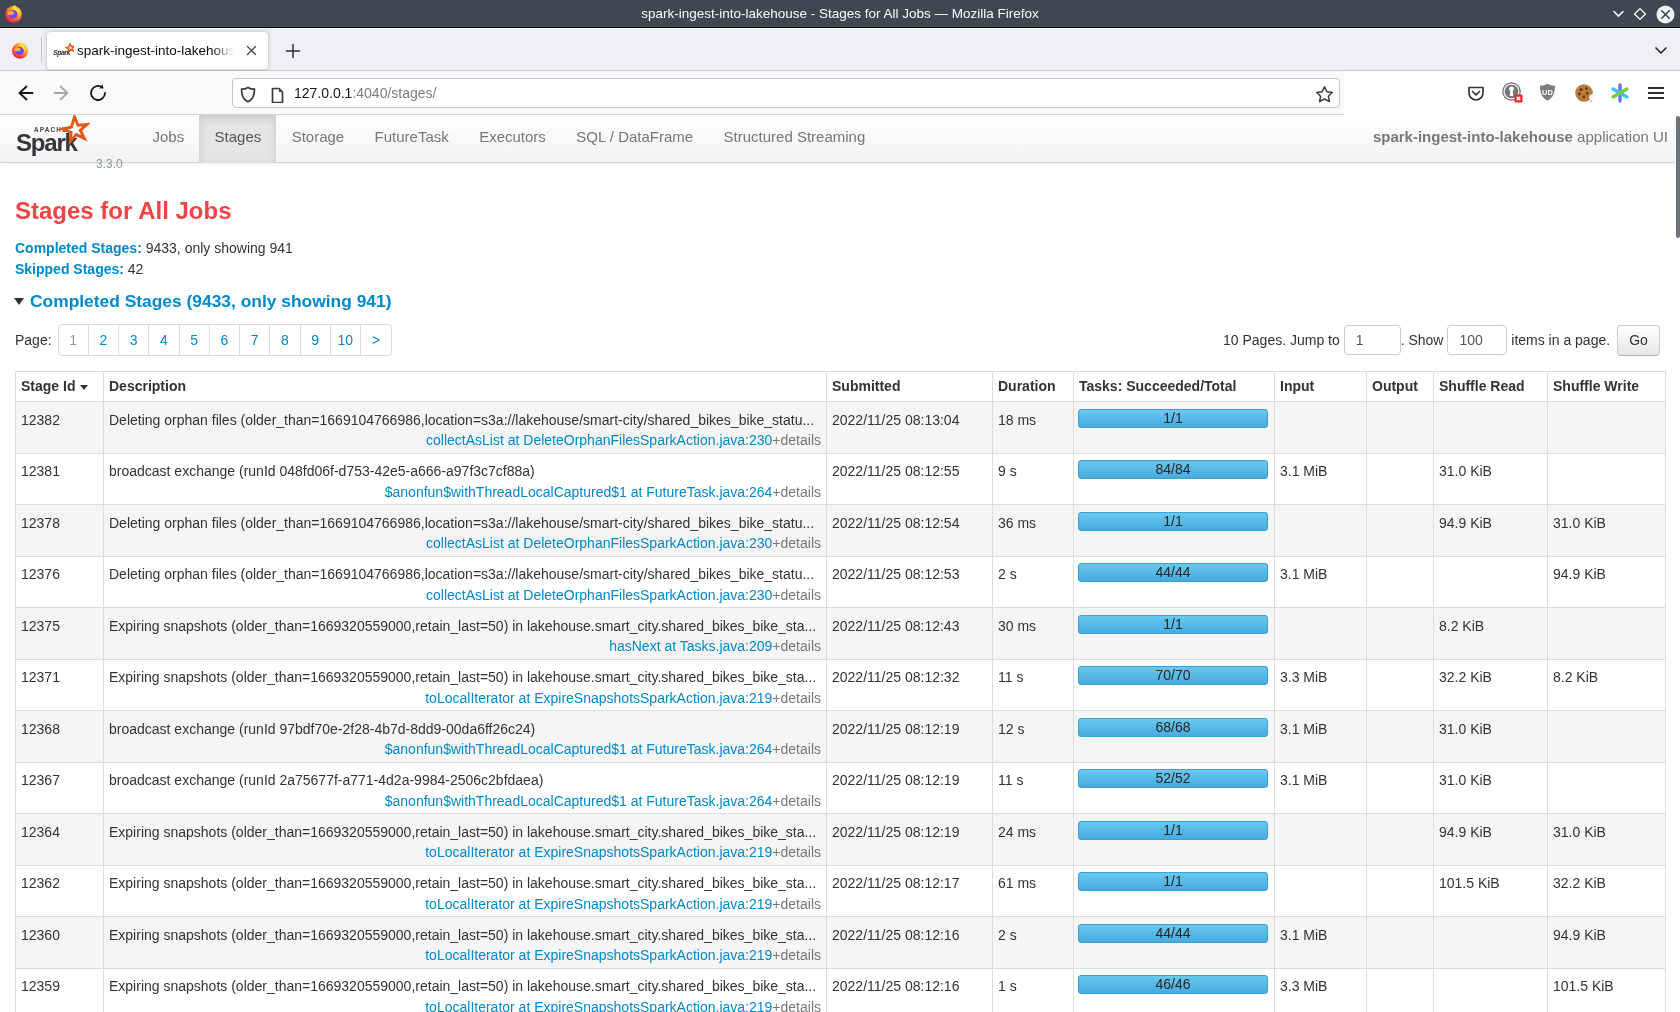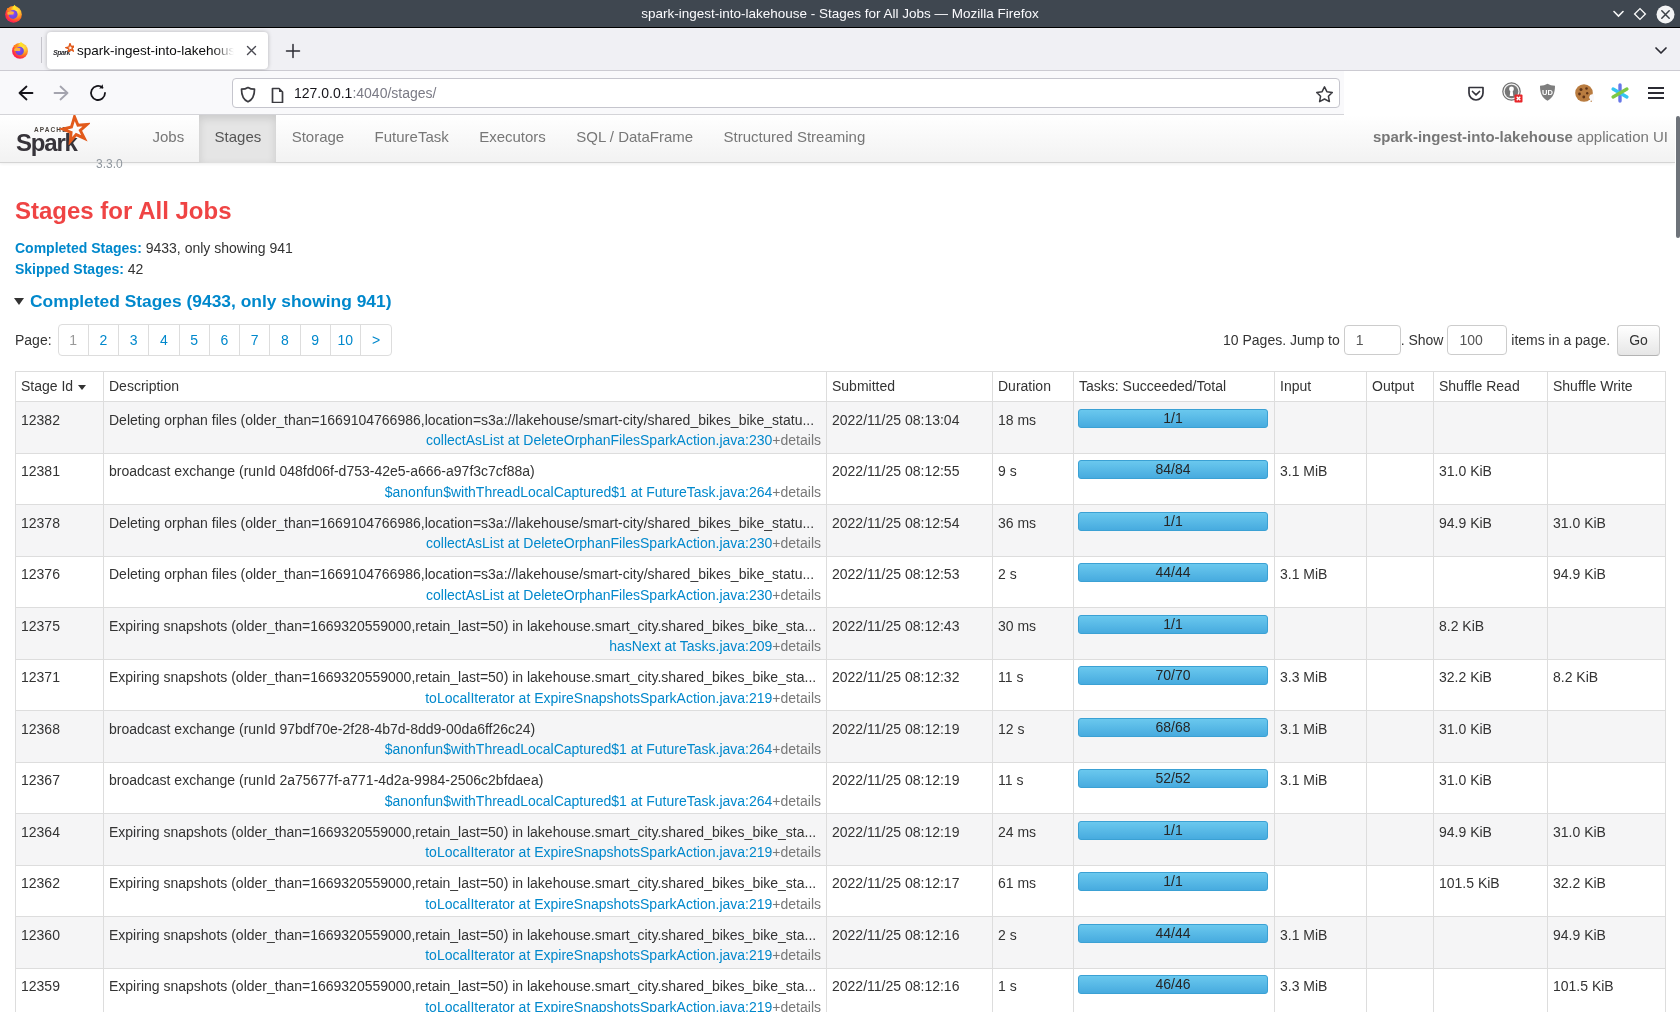--- a/index.html
+++ b/index.html
@@ -49,21 +49,21 @@
 .pager span{display:block;width:30.25px;line-height:30px;height:30px;text-align:center;color:#0088cc;border-right:1px solid #ddd;font-size:14px}
 .pager span:last-child{border-right:none}
 .pager span.cur{color:#999}
 .jumprow{position:absolute;right:15px;top:209.4px;height:32px;font-size:14px;color:#333;display:flex;align-items:center}
 .jumprow .txt{line-height:32px;white-space:pre}
 .jin{height:30px;border:1px solid #ccc;border-radius:4px;font-family:"Liberation Sans",sans-serif;font-size:14px;color:#555;padding:0 0 0 11px;background:#fff;outline:none}
 .gobtn{height:31px;width:43px;border:1px solid #ccc;border-bottom-color:#b3b3b3;border-radius:4px;background:linear-gradient(#ffffff,#e6e6e6);color:#333;font-size:14px;text-align:center;line-height:29px;margin-left:3px}
 
 table.stages{position:absolute;left:15px;top:256px;width:1650px;border-collapse:collapse;table-layout:fixed;font-size:14px;color:#333}
 table.stages th,table.stages td{border:1px solid #ddd;vertical-align:top;text-align:left;font-weight:normal}
-table.stages th{padding:5px 5px;line-height:19px;font-weight:normal;white-space:nowrap;overflow:hidden}
+table.stages th{padding:5px 5px;line-height:19px;font-weight:bold;white-space:nowrap;overflow:hidden}
 table.stages td{padding:7.5px 5px 1.5px;line-height:20.75px;white-space:nowrap;overflow:hidden}
 table.stages tbody tr:nth-child(odd){background:#f5f5f6}
 .sort{display:inline-block;width:0;height:0;border-left:4.5px solid transparent;border-right:4.5px solid transparent;border-top:5.5px solid #333;margin-left:5px;vertical-align:1.5px}
 td.c-task{padding:6.5px 6px 0 4px!important}
 .dline{overflow:hidden;height:20.75px}
 .dsub{display:flex;justify-content:flex-end;height:20.75px}
 .dlink{color:#0088cc}
 .ddet{color:#777}
 .pbar{height:19px;border:1px solid #3ba1d4;border-radius:3px;background:linear-gradient(#6ac8ee,#47abdf);text-align:center}
 .pbar span{display:block;line-height:17px;font-size:14px;color:#262626}

